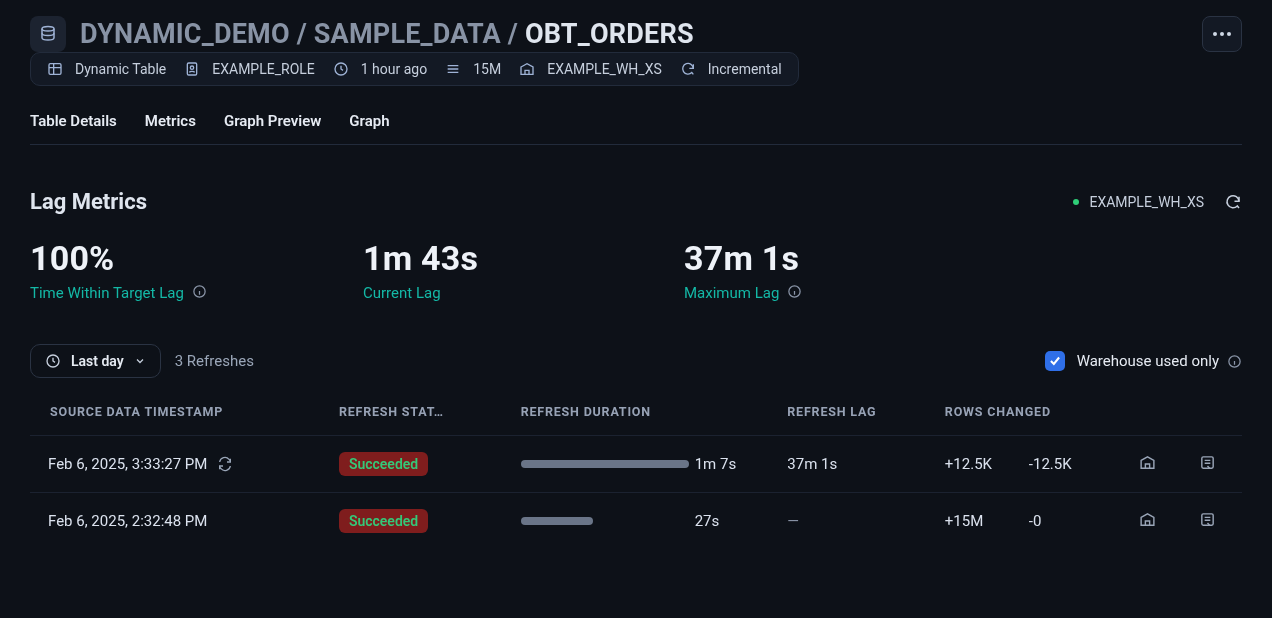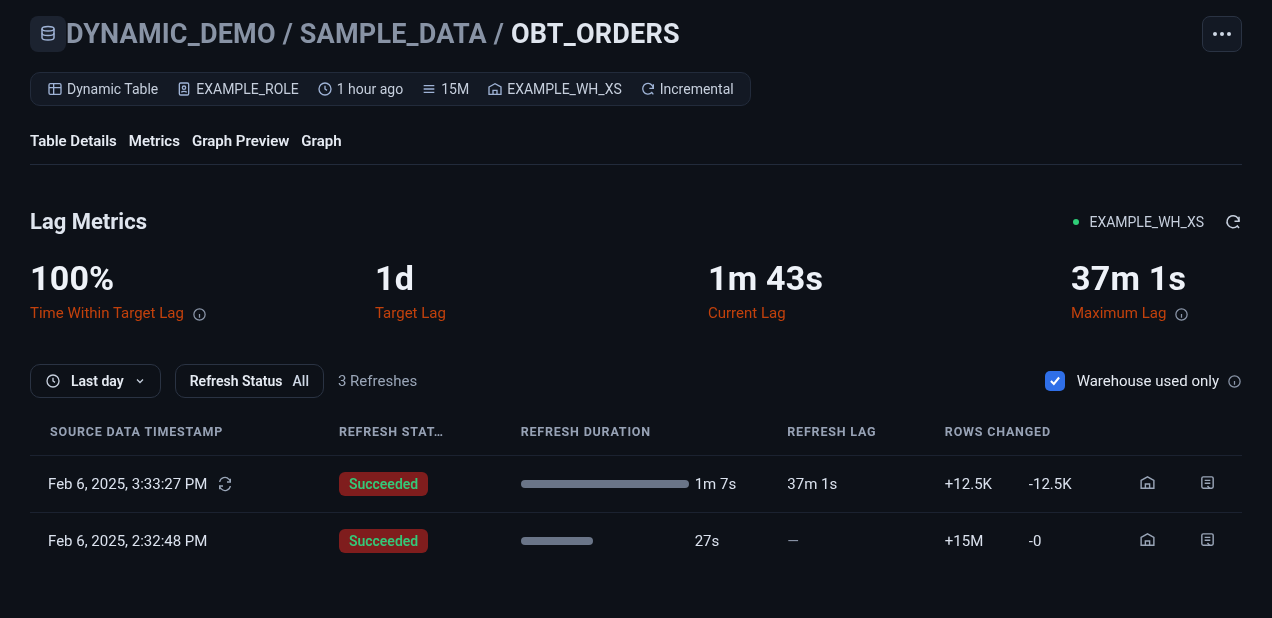--- a/index.html
+++ b/index.html
@@ -6,61 +6,61 @@
   body {
     background: #0d1118;
     color: #dfe5ee;
     font-family: -apple-system, BlinkMacSystemFont, "Segoe UI", Roboto, sans-serif;
     font-size: 14px;
     width: 1272px;
     height: 618px;
     overflow: hidden;
   }
   .page { padding: 16px 30px 0 30px; }
-  .hdr { display: flex; align-items: center; margin-bottom: 20px; }
+  .hdr { display: flex; align-items: center; gap: 14px; }
   .db-icon-box {
     width: 36px; height: 36px; border-radius: 8px;
     background: #1c2330; display: flex; align-items: center; justify-content: center;
   }
   .crumbs { font-size: 27px; font-weight: 700; letter-spacing: .2px; }
   .crumbs .muted { color: #8893a5; font-weight: 700; }
   .crumbs .sep { color: #8893a5; font-weight: 700; }
   .hdr-actions { margin-left: auto; }
   .more-btn {
     width: 40px; height: 36px; border-radius: 8px;
     border: 1px solid #2a3343; background: #131924;
     display: flex; align-items: center; justify-content: center; cursor: pointer;
     color: #cfd8e6;
   }
   .meta-bar {
     display: inline-flex; align-items: center; gap: 18px;
     background: #131924; border: 1px solid #222b3b;
     border-radius: 10px; padding: 8px 16px; margin-bottom: 16px;
   }
-  .meta-item { display: inline-flex; align-items: center; gap: 4px; color: #c6cfdd; font-size: 14px; }
+  .meta-item { display: inline-flex; align-items: center; gap: 12px; color: #c6cfdd; font-size: 14px; }
   .tabs {
-    display: flex; gap: 12px; border-bottom: 1px solid #222b3b;
+    display: flex; gap: 28px; border-bottom: 1px solid #222b3b;
     padding: 0 0 0 0; margin-bottom: 44px;
   }
   .tab { padding: 10px 0 14px 0; color: #e6ebf3; font-weight: 600; cursor: pointer; font-size: 15px; }
   .tab.active { color: #4e8ef5; border-bottom: 3px solid #4e8ef5; margin-bottom: -1px; }
   .section-head {
     display: flex; align-items: center; justify-content: space-between;
     margin-bottom: 24px;
   }
   .section-title { font-size: 22px; font-weight: 700; }
   .wh-indicator { display: flex; align-items: center; gap: 10px; color: #c6cfdd; font-size: 14px; }
   .dot-green { width: 6px; height: 6px; border-radius: 50%; background: #2fcf78; display: inline-block; }
-  .metrics-row { display: flex; gap: 12px; margin-bottom: 42px; }
+  .metrics-row { display: flex; gap: 0; margin-bottom: 42px; }
   .metric { flex: 0 0 25%; }
   .metric:nth-child(2){ padding-left: 30px; }
   .metric:nth-child(3){ padding-left: 48px; }
   .metric:nth-child(4){ padding-left: 96px; }
   .metric-val { font-size: 34px; font-weight: 700; color: #eef2f8; margin-bottom: 6px; letter-spacing: .2px; }
-  .metric-label { color: #c2410c; font-size: 15px; display: inline-flex; align-items: flex-end; gap: 8px; }
+  .metric-label { color: #14b8a6; font-size: 15px; display: inline-flex; align-items: flex-start; gap: 8px; }
   .filters {
     display: flex; align-items: center; gap: 14px; margin-bottom: 26px;
   }
   .pill {
     display: inline-flex; align-items: center; gap: 10px;
     border: 1px solid #2a3343; border-radius: 10px;
     padding: 8px 14px; cursor: pointer; color: #e6ebf3; font-weight: 600;
   }
   .pill .muted2 { color: #cfd8e6; font-weight: 500; }
   .refresh-count { color: #9aa6b8; font-size: 15px; }
@@ -211,26 +211,20 @@
         <span>Time Within Target Lag</span>
         <span class="icon">
             <svg width="15" height="15" viewBox="0 0 24 24" fill="none" stroke="#8b96a9" stroke-width="2">
               <circle cx="12" cy="12" r="9"></circle>
               <path d="M12 8h.01M11 12h1v5"></path>
             </svg>
           </span>
       </div>
     </div>
     <div class="metric">
-      <div class="metric-val">1d</div>
-      <div class="metric-label">
-          <span>Target Lag</span>
-        </div>
-    </div>
-    <div class="metric">
       <div class="metric-val">1m 43s</div>
       <div class="metric-label">
           <span>Current Lag</span>
         </div>
     </div>
     <div class="metric">
       <div class="metric-val">37m 1s</div>
       <div class="metric-label">
         <span>Maximum Lag</span>
         <span class="icon">
@@ -250,24 +244,20 @@
             <circle cx="12" cy="12" r="9"></circle>
             <path d="M12 7v5l3 2"></path>
           </svg>
       </span>
       <span>Last day</span>
       <span class="icon">
         <svg width="12" height="12" viewBox="0 0 24 24" fill="none" stroke="#c6cfdd" stroke-width="2.5">
             <path d="M6 9l6 6 6-6"></path>
           </svg>
       </span>
-    </div>
-    <div class="pill">
-      <span>Refresh Status</span>
-      <span class="muted2">All</span>
     </div>
     <span class="refresh-count">3 Refreshes</span>
 
     <div class="filters-right">
       <span class="checkbox">
         <svg width="14" height="14" viewBox="0 0 24 24" fill="none" stroke="#fff" stroke-width="3.5">
             <path d="M5 12l5 5 9-11"></path>
           </svg>
       </span>
       <span class="filter-label">

